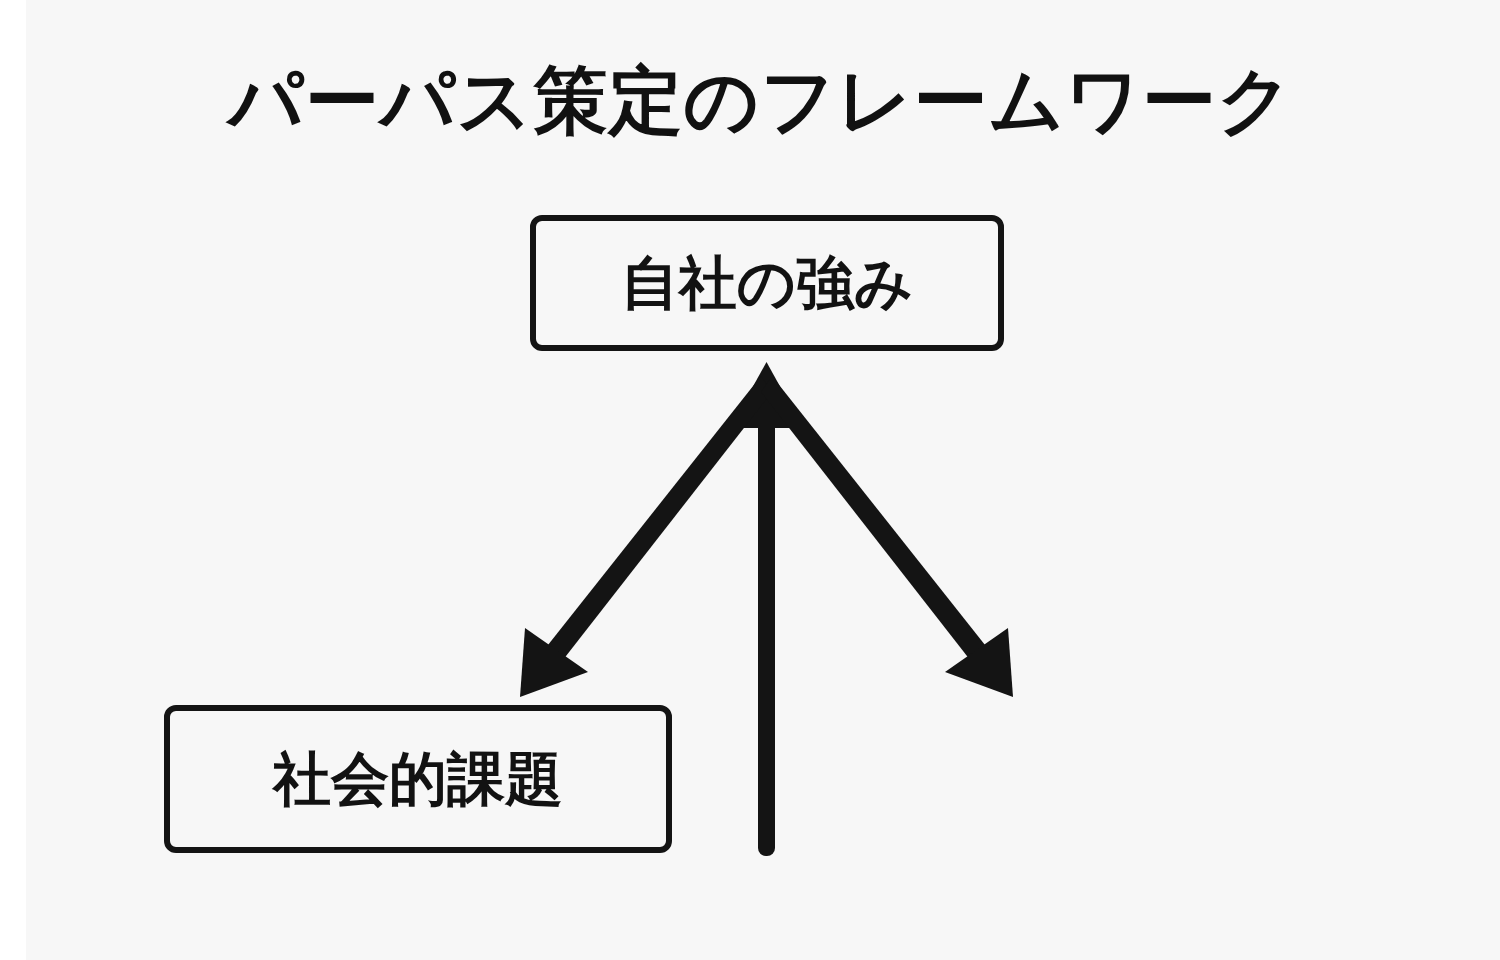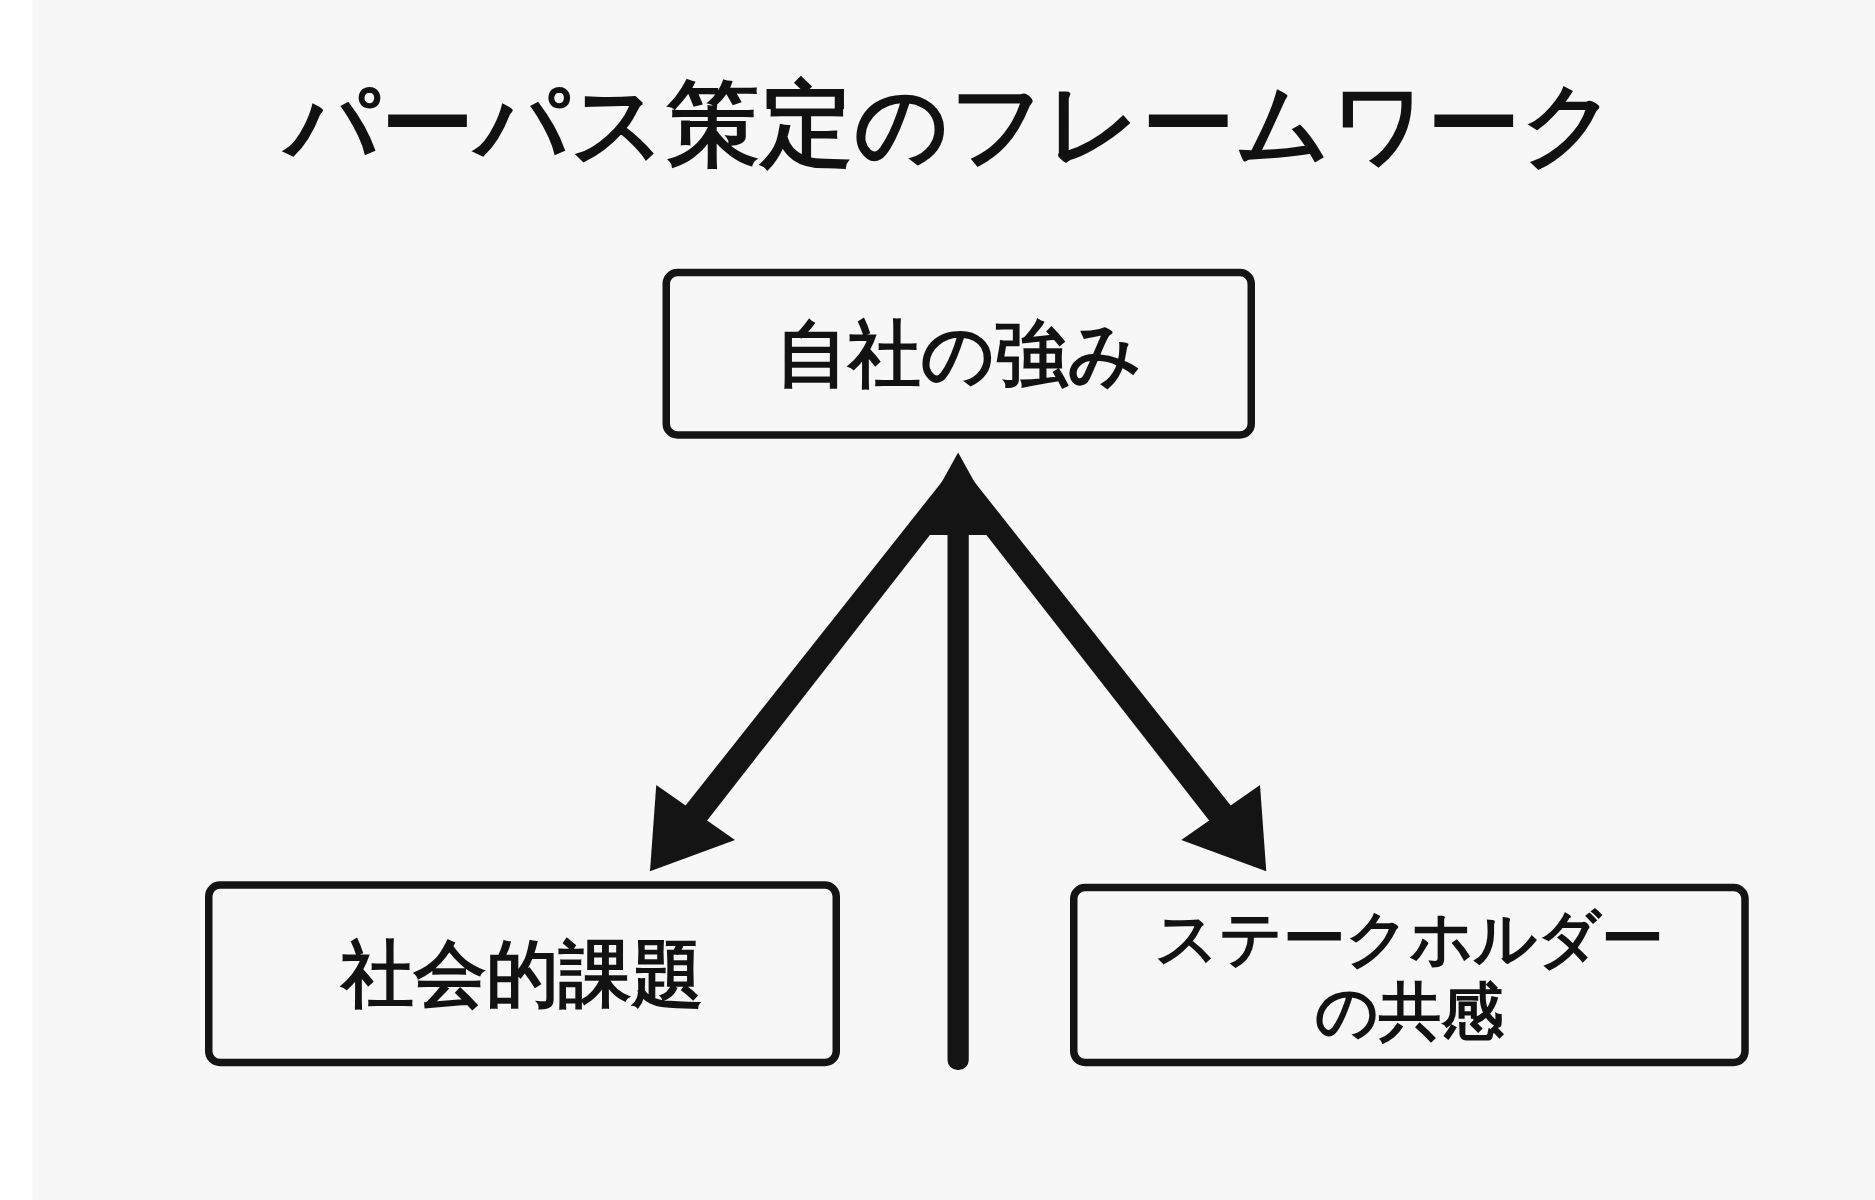--- a/index.html
+++ b/index.html
@@ -116,18 +116,14 @@
   </svg>
 
   <div class="node-box" id="node-strength">
     <span class="node-label">自社の強み</span>
   </div>
 
   <div class="node-box" id="node-social-issues">
     <span class="node-label">社会的課題</span>
   </div>
 
-  <div class="node-box" id="node-stakeholder">
-    <span class="node-label">ステークホルダー
-の共感</span>
-  </div>
 
 </div>
 
 </body></html>

